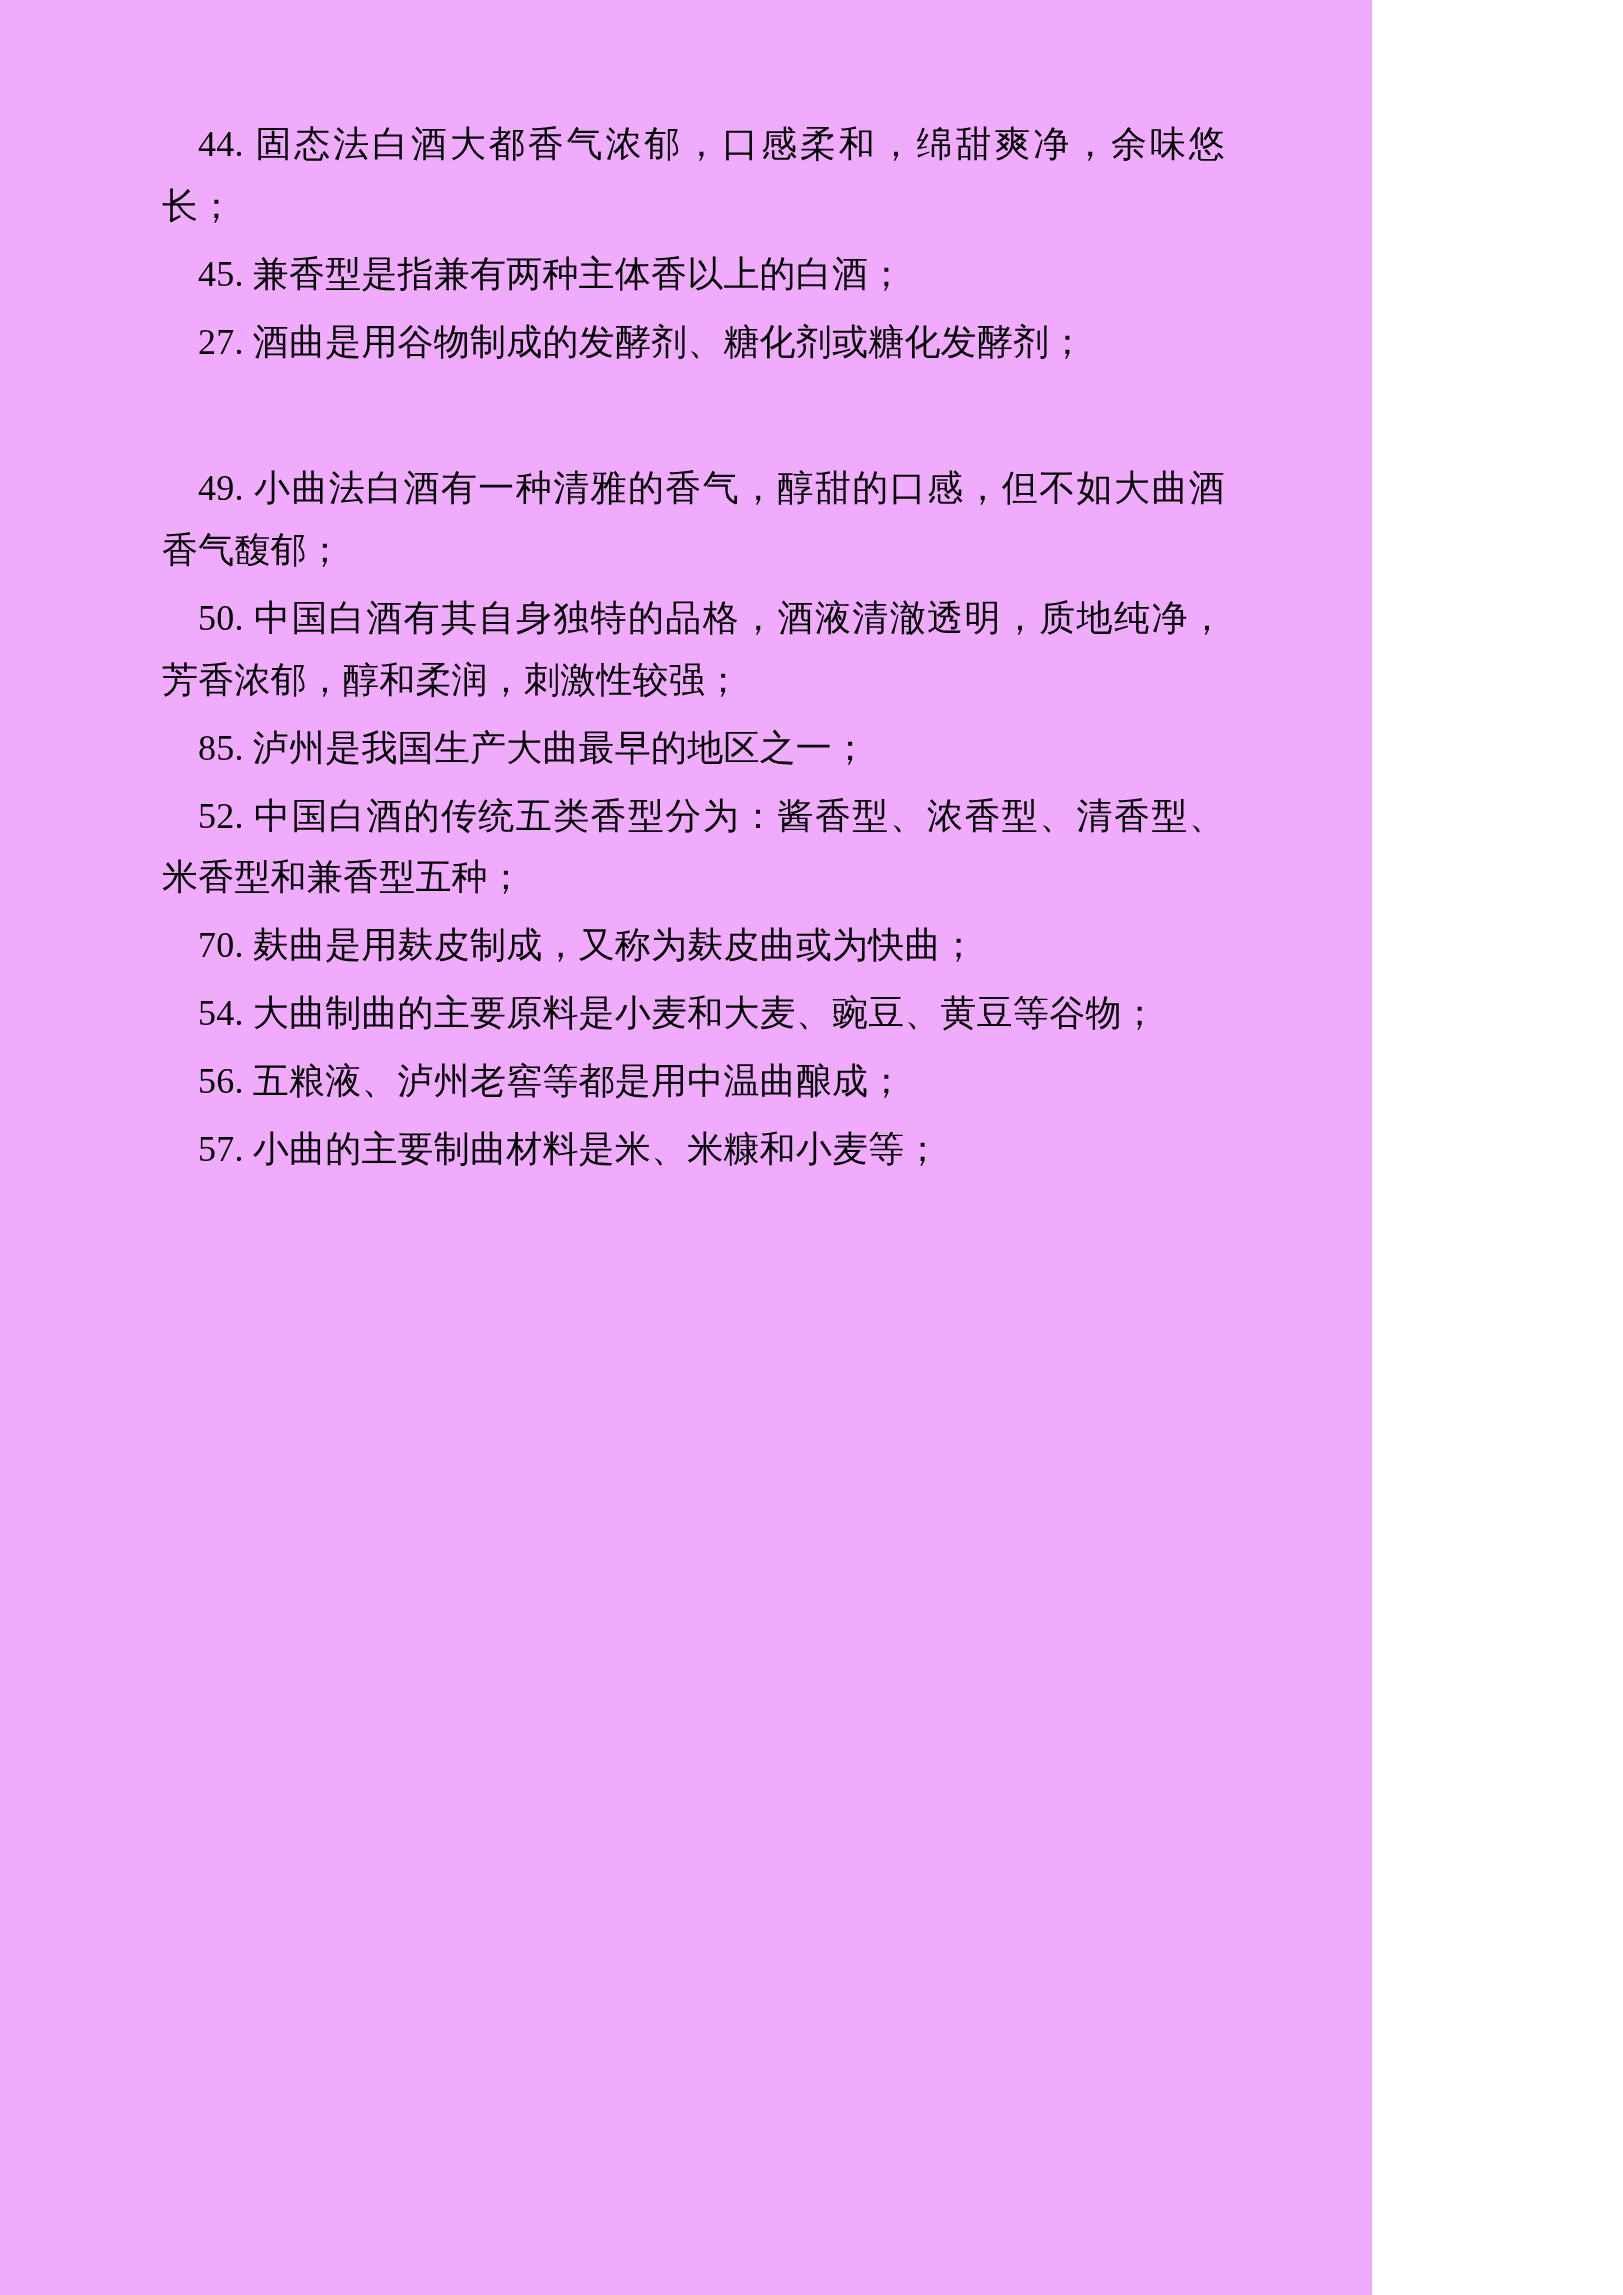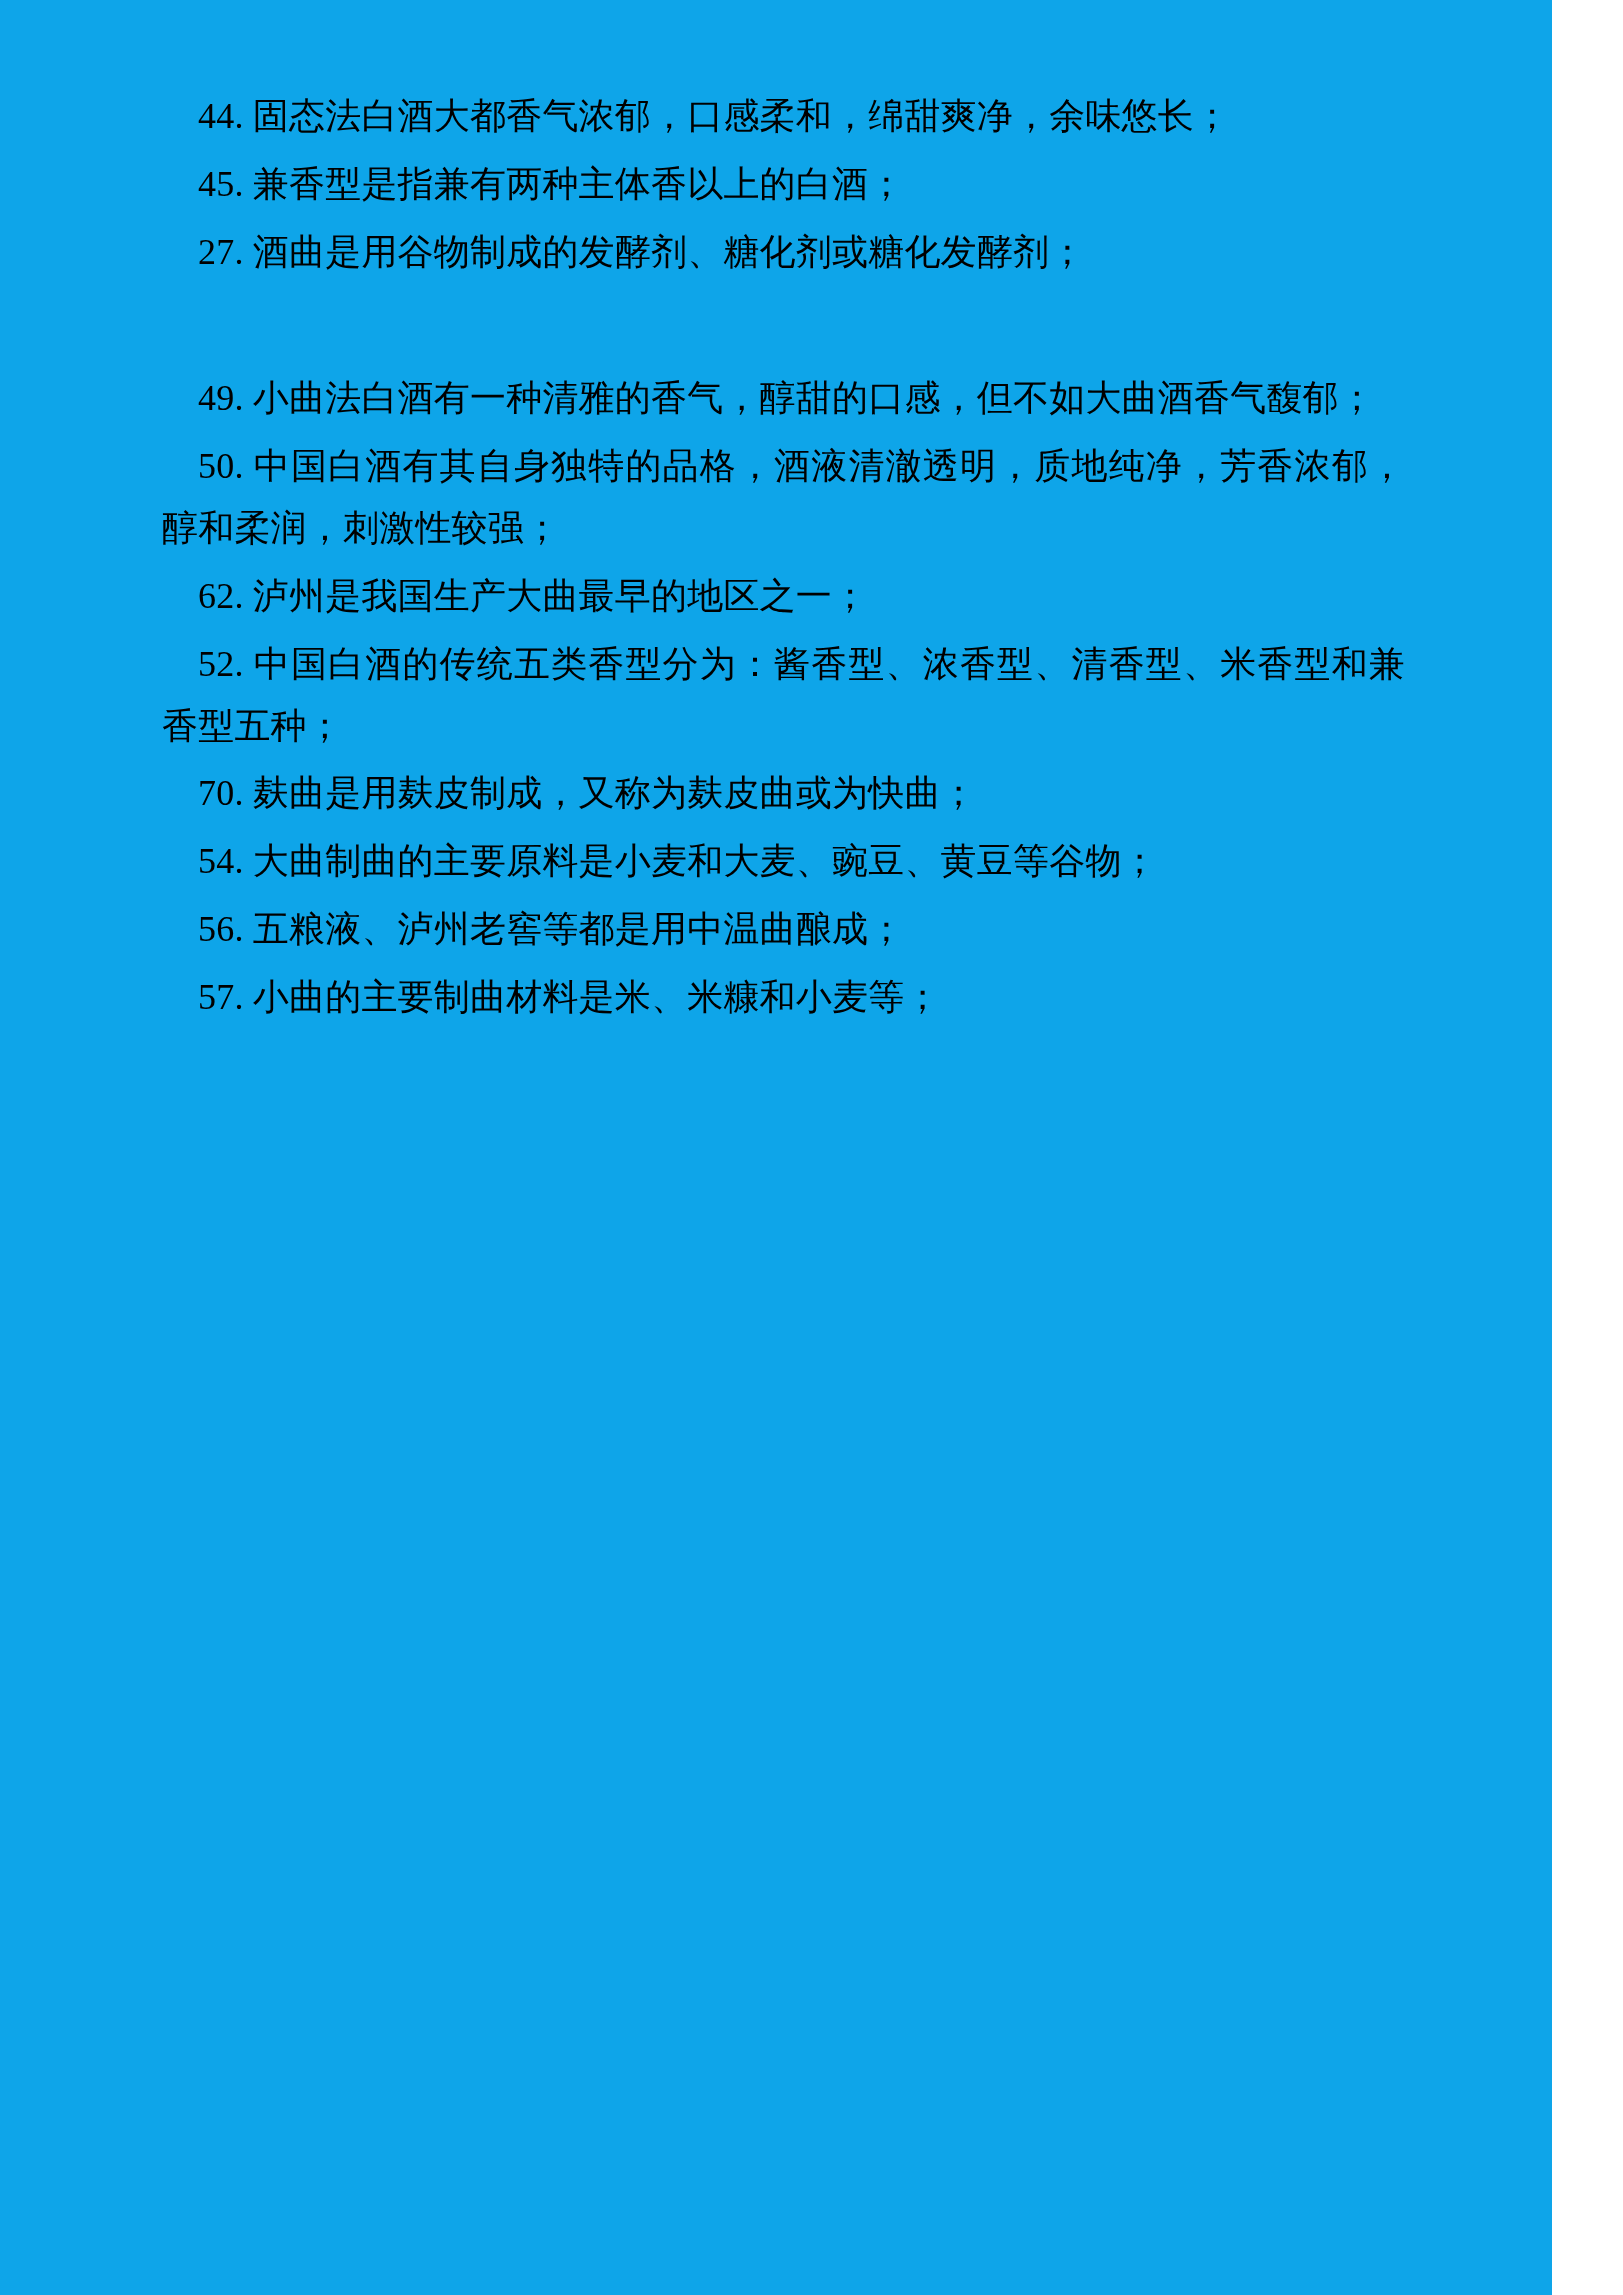--- a/index.html
+++ b/index.html
@@ -1,26 +1,26 @@
 <!DOCTYPE html>
 <html style="font-size:7.9px"><head>
 <meta charset="utf-8">
 <style>
   html, body {
     margin: 0;
     padding: 0;
     background: #ffffff;
   }
   .page {
-    width: 1552px;
+    width: 1372px;
     height: 2295px;
-    background: #0ea5e9;
+    background: #f0abfc;
     position: relative;
     box-sizing: border-box;
-    padding: 86px 147px 147px 162px;
+    padding: 114px 147px 147px 162px;
     font-family: "Liberation Serif", "DejaVu Serif", serif;
     color: #000000;
   }
   .doc-body {
     font-size: 36px;
     line-height: 1.72;
     text-align: justify;
     letter-spacing: 0.2px;
   }
   .para {
@@ -42,21 +42,21 @@
   <div class="doc-body">
 
     <p class="para"><span class="num">44. 固态法白酒大都香气浓郁，口感柔和，绵甜爽净，余味悠长；</span></p>
     <p class="para"><span class="num">45. 兼香型是指兼有两种主体香以上的白酒；</span></p>
     <p class="para"><span class="num">27. 酒曲是用谷物制成的发酵剂、糖化剂或糖化发酵剂；</span></p>
 
     <div class="spacer"></div>
 
     <p class="para"><span class="num">49. 小曲法白酒有一种清雅的香气，醇甜的口感，但不如大曲酒香气馥郁；</span></p>
     <p class="para"><span class="num">50. 中国白酒有其自身独特的品格，酒液清澈透明，质地纯净，芳香浓郁，醇和柔润，刺激性较强；</span></p>
-    <p class="para"><span class="num">62. 泸州是我国生产大曲最早的地区之一；</span></p>
+    <p class="para"><span class="num">85. 泸州是我国生产大曲最早的地区之一；</span></p>
     <p class="para"><span class="num">52. 中国白酒的传统五类香型分为：酱香型、浓香型、清香型、米香型和兼香型五种；</span></p>
     <p class="para"><span class="num">70. 麸曲是用麸皮制成，又称为麸皮曲或为快曲；</span></p>
     <p class="para"><span class="num">54. 大曲制曲的主要原料是小麦和大麦、豌豆、黄豆等谷物；</span></p>
     <p class="para"><span class="num">56. 五粮液、泸州老窖等都是用中温曲酿成；</span></p>
     <p class="para"><span class="num">57. 小曲的主要制曲材料是米、米糠和小麦等；</span></p>
 
   </div>
 </div>
 
 

